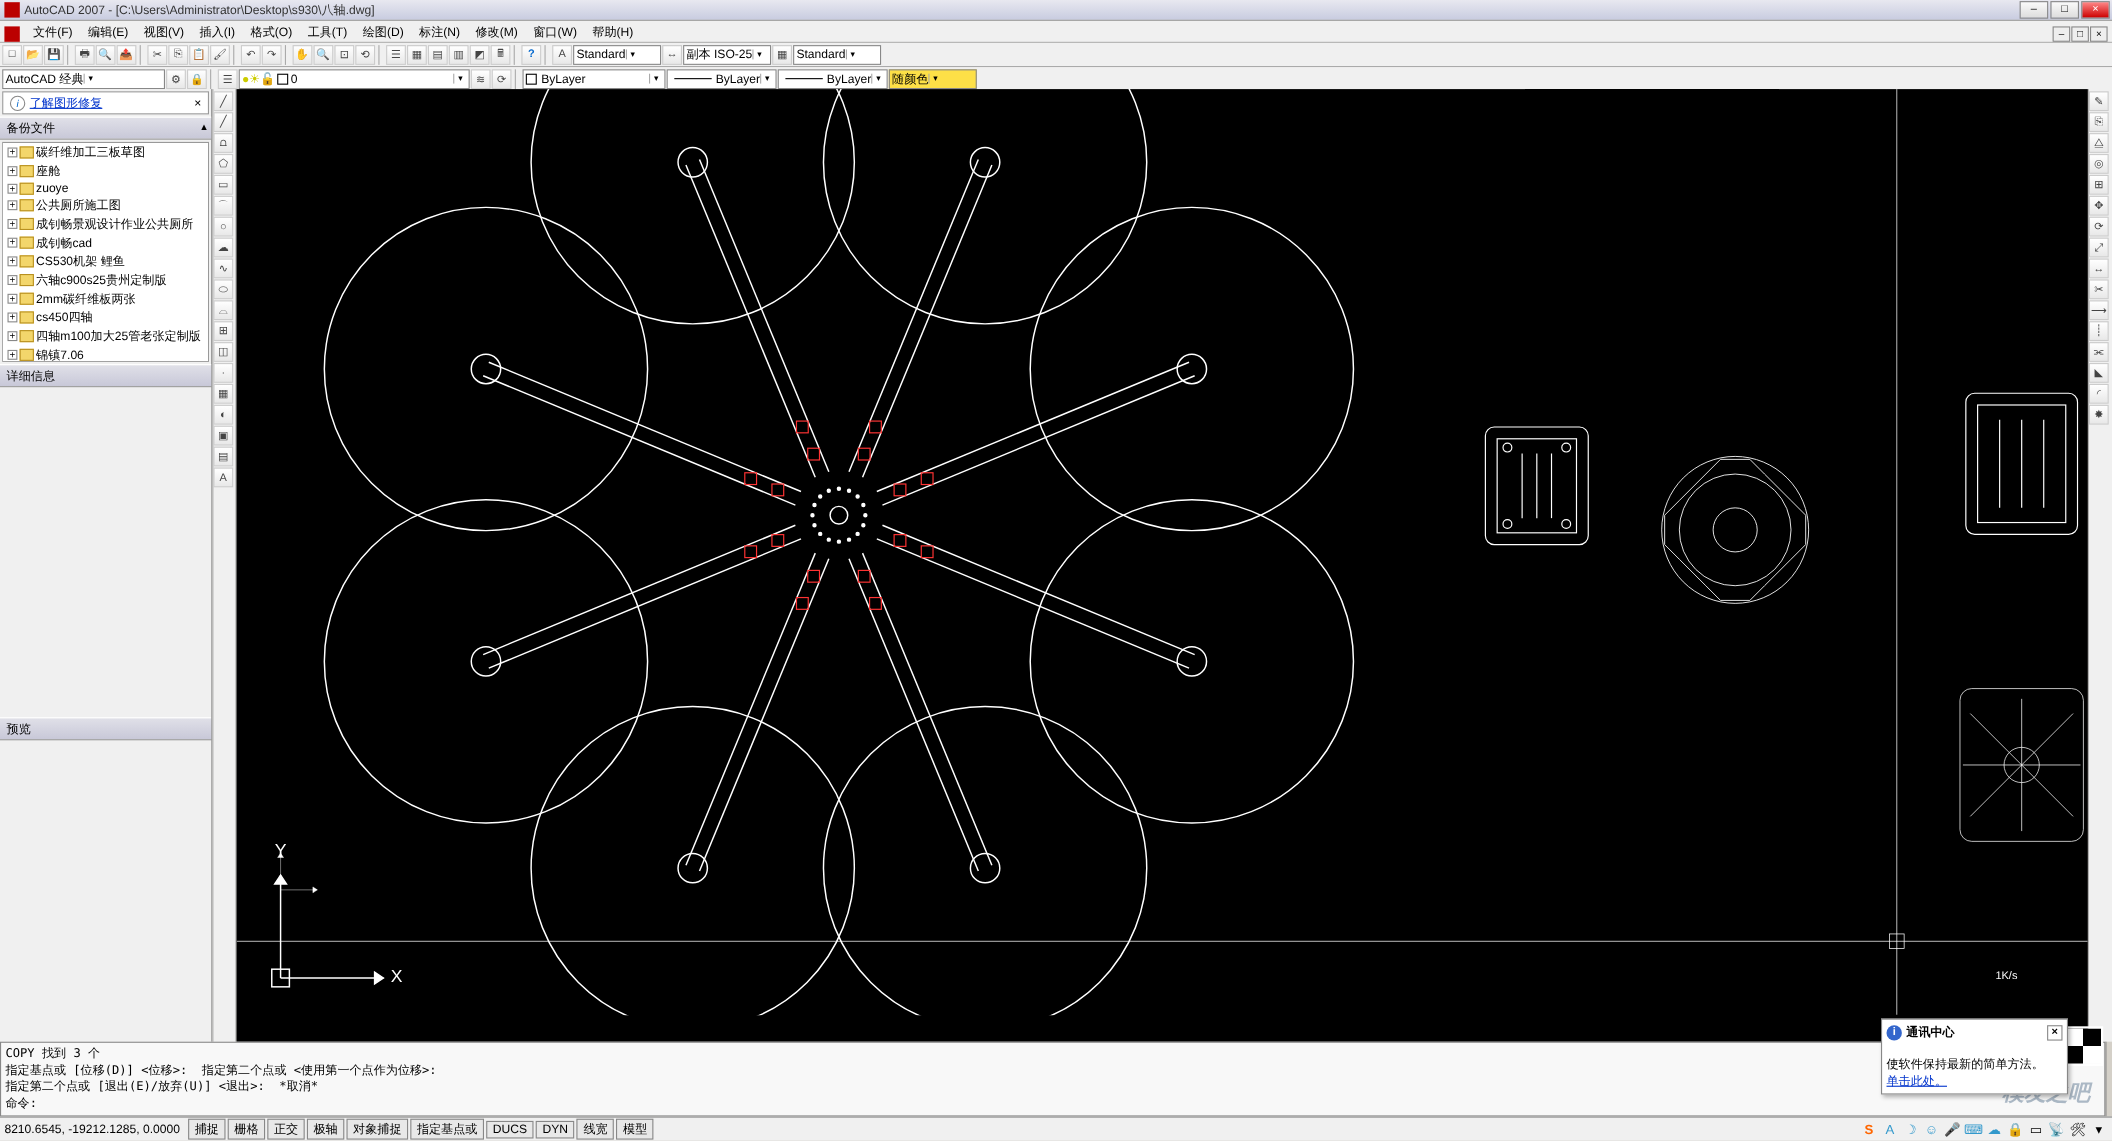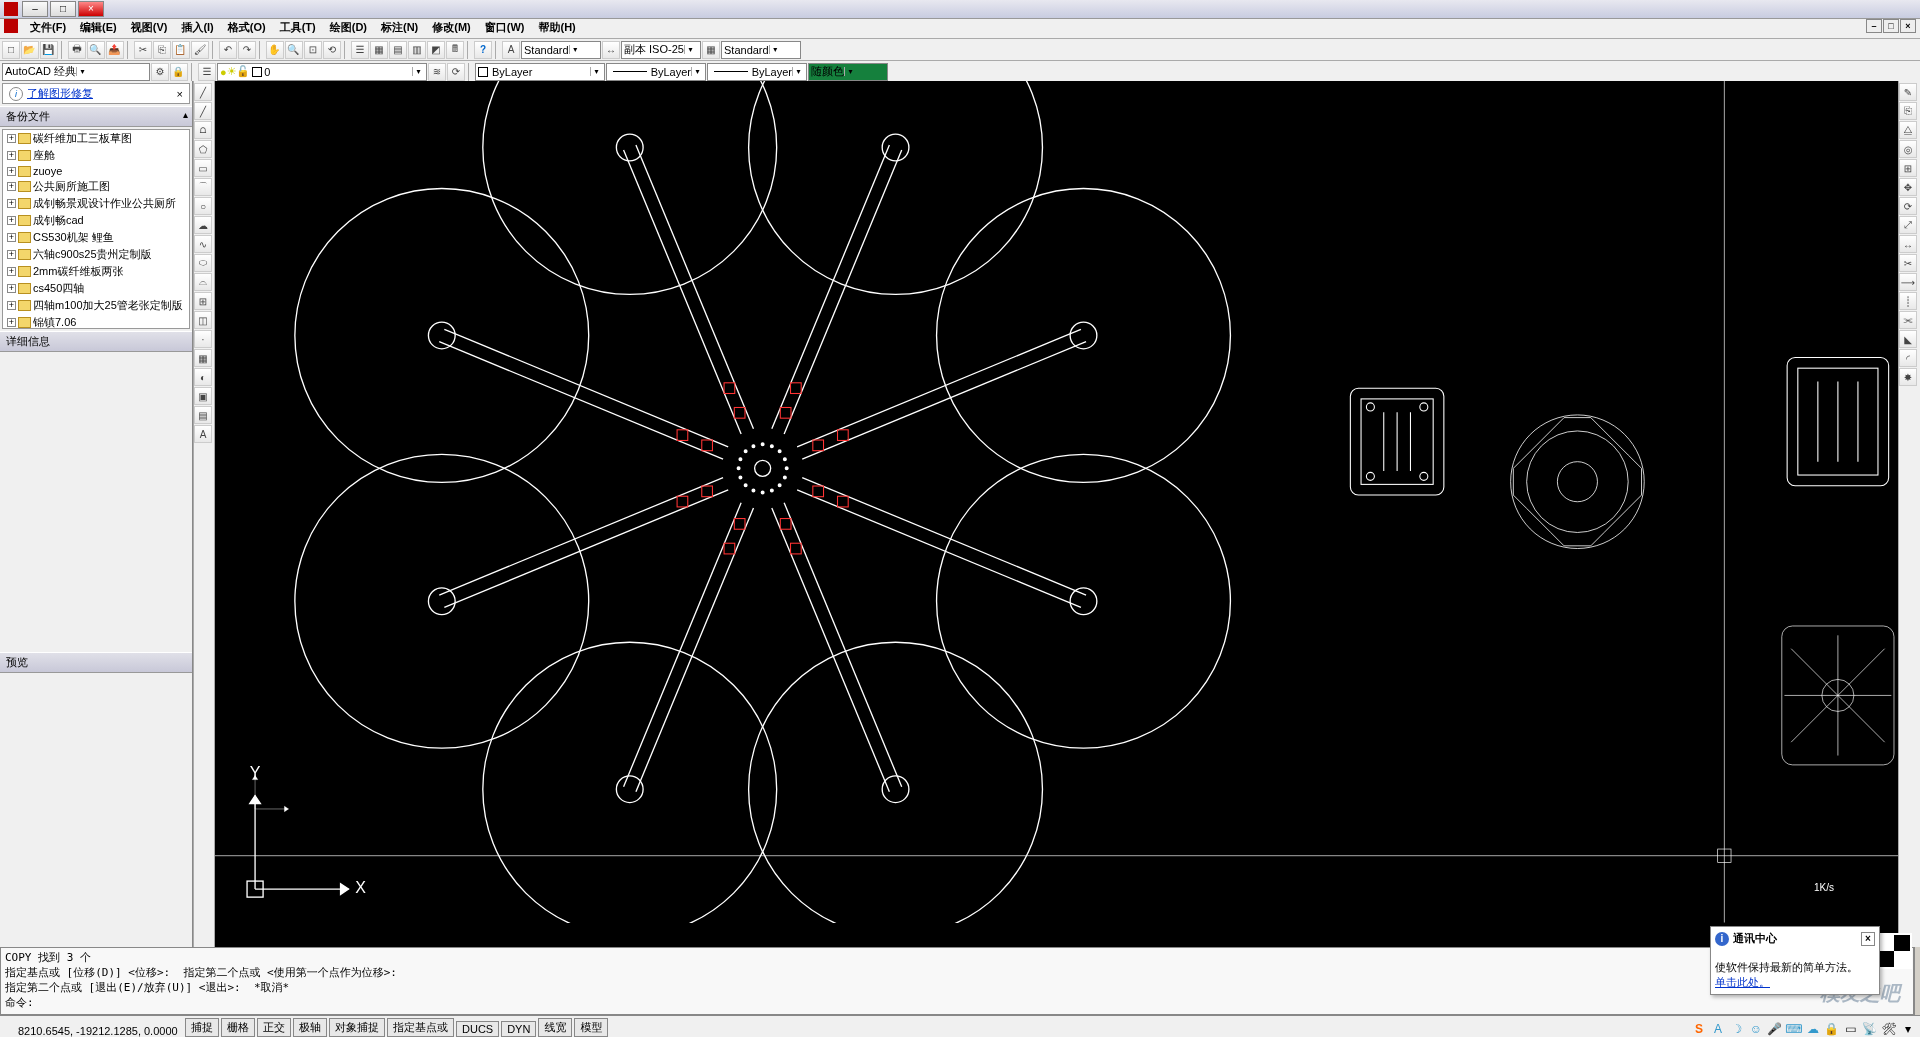--- a/index.html
+++ b/index.html
@@ -3,21 +3,21 @@
 <meta charset="utf-8">
 <style>
 * { box-sizing: border-box; margin: 0; padding: 0; }
 body { font-family: "Microsoft YaHei", "SimSun", Arial, sans-serif; font-size: 11px; overflow: hidden; background: #d4d0c8; }
 .titlebar { height: 19px; background: linear-gradient(to bottom,#e8e8f0,#c8cce0); display:flex; align-items:center; padding-left:4px; border-bottom:1px solid #999;}
 .titlebar .icon { width:14px;height:14px;background:#b00;margin-right:4px;}
 .titlebar .title { flex:1; font-size:11px; color:#333;}
 .winbtns { display:flex; gap:2px; margin-right:2px;}
 .winbtn { width:26px;height:16px;border:1px solid #888;background:linear-gradient(#fafafa,#ddd);font-size:10px;text-align:center;line-height:14px;cursor:pointer;}
 .winbtn.close { background:linear-gradient(#f88,#c00);color:#fff;}
-.menubar { height:20px; background:#f0f0f0; display:flex; align-items:flex-start; padding:0 4px; gap:2px; border-bottom:1px solid #aaa;font-weight:bold;}
+.menubar { height:20px; background:#f0f0f0; display:flex; align-items:flex-end; padding:0 4px; gap:2px; border-bottom:1px solid #aaa;}
 .menubar .mdi-icon{width:14px;height:14px;background:#b00;margin-right:4px;}
 .menu-item { padding:1px 6px; cursor:pointer; font-size:11px;}
 .mdi-btns{margin-left:auto;display:flex;gap:1px;}
 .mdi-btn{width:16px;height:14px;border:1px solid #888;background:#eee;font-size:9px;text-align:center;line-height:12px;cursor:pointer;}
 .toolbar { height:22px; background:#f0f0f0; border-bottom:1px solid #aaa; display:flex; align-items:center; padding:0 2px; gap:1px;}
 .tbtn { width:18px;height:18px;border:1px solid #ccc;background:linear-gradient(#fff,#e8e8e8);display:flex;align-items:center;justify-content:center;cursor:pointer;font-size:10px;color:#444;}
 .tsep{width:4px;height:18px;border-left:1px solid #aaa;margin:0 2px;}
 .combo{height:18px;border:1px solid #888;background:#fff;display:flex;align-items:center;padding:0 2px;font-size:11px;}
 .combo .dd{width:12px;text-align:center;border-left:1px solid #aaa;font-size:8px;}
 .main-area{position:absolute;top:81px;left:0;right:0;bottom:27px;display:flex;}
@@ -37,39 +37,40 @@
 .canvas-wrap{flex:1;display:flex;flex-direction:column;position:relative;}
 .canvas{flex:1;background:#000;position:relative;overflow:hidden;}
 .canvas svg{position:absolute;inset:0;}
 .tab-row{height:16px;background:#d8d8d8;display:flex;align-items:center;font-size:10px;}
 .tab-nav{width:14px;height:14px;border:1px solid #888;background:#eee;margin:0 1px;text-align:center;line-height:12px;font-size:8px;cursor:pointer;}
 .tab{padding:0 8px;height:14px;line-height:14px;border:1px solid #888;border-bottom:none;background:#fff;margin-right:-1px;cursor:pointer;}
 .right-toolbar{width:22px;background:#f0f0f0;border-left:1px solid #aaa;display:flex;flex-direction:column;padding-top:2px;gap:1px;}
 .cmd-area{position:absolute;bottom:22px;left:0;right:0;height:68px;display:flex;}
 .cmd-text{flex:1;background:#f8f8f8;border:1px solid #888;font-family:monospace;font-size:11px;padding:2px 4px;overflow:hidden;white-space:pre;}
 .cmd-handle{width:6px;background:#d4d0c8;border-left:1px solid #888;}
-.statusbar{position:absolute;bottom:0;left:0;right:0;height:22px;background:#f0f0f0;border-top:1px solid #888;display:flex;align-items:flex-end;font-size:11px;padding-left:14px;}
+.statusbar{position:absolute;bottom:0;left:0;right:0;height:22px;background:#f0f0f0;border-top:1px solid #888;display:flex;align-items:center;font-size:11px;}
 .sb-coord{width:170px;padding-left:4px;}
 .sb-btn{padding:1px 5px;border:1px solid #888;background:#e8e8e8;margin:0 1px;cursor:pointer;font-size:11px;}
 .sb-right{margin-left:auto;display:flex;align-items:center;gap:3px;padding-right:4px;}
 .sb-icon{width:16px;height:16px;display:flex;align-items:center;justify-content:center;font-size:12px;cursor:pointer;}
 .notice{position:absolute;right:40px;bottom:42px;width:170px;background:#fff;border:1px solid #888;padding:4px;font-size:11px;box-shadow:2px 2px 4px rgba(0,0,0,.3);z-index:10;}
 .notice .nh{display:flex;align-items:center;gap:4px;font-weight:bold;}
 .notice .ni{width:14px;height:14px;border-radius:50%;background:#36c;color:#fff;text-align:center;line-height:14px;font-size:10px;}
 .notice .nx{margin-left:auto;cursor:pointer;border:1px solid #888;width:14px;height:14px;text-align:center;line-height:12px;font-size:10px;}
 .notice a{color:#0033cc;text-decoration:underline;}
 .watermark{position:absolute;right:20px;bottom:30px;color:#3a5a7a;font-size:20px;font-weight:bold;opacity:.4;font-style:italic;pointer-events:none;}
 .qr{position:absolute;right:8px;bottom:68px;width:36px;height:36px;background:repeating-conic-gradient(#000 0 25%,#fff 0 50%);border:2px solid #fff;}
 .netspeed{position:absolute;right:60px;bottom:100px;color:#fff;background:rgba(0,0,0,.5);padding:1px 4px;font-size:10px;border-radius:3px;}
 </style>
 </head>
 <body>
 
 <div class="titlebar">
   <div class="icon"></div>
+  <div class="title">AutoCAD 2007 - [C:\Users\Administrator\Desktop\s930\八轴.dwg]</div>
   <div class="winbtns">
     <div class="winbtn">–</div>
     <div class="winbtn">□</div>
     <div class="winbtn close">×</div>
   </div>
 </div>
 
 <div class="menubar">
   <div class="mdi-icon"></div>
   <div class="menu-item">文件(F)</div>
@@ -166,21 +167,21 @@
   <div class="combo" style="width:100px">
       <span style="flex:1;border-top:1px solid #000;margin:0 4px"></span>
       <span>ByLayer</span>
       <span class="dd">▾</span>
     </div>
   <div class="combo" style="width:100px">
       <span style="flex:1;border-top:1px solid #000;margin:0 4px"></span>
       <span>ByLayer</span>
       <span class="dd">▾</span>
     </div>
-  <div class="combo" style="width:80px;background:#15803d">
+  <div class="combo" style="width:80px;background:#fde047">
       <span>随颜色</span>
       <span class="dd">▾</span>
     </div>
 </div>
 
 <div class="main-area">
 
   <div class="left-panel">
     <div class="link-row" style="background:#fff;border:1px solid #999;margin:2px">
       <span class="i">i</span>

